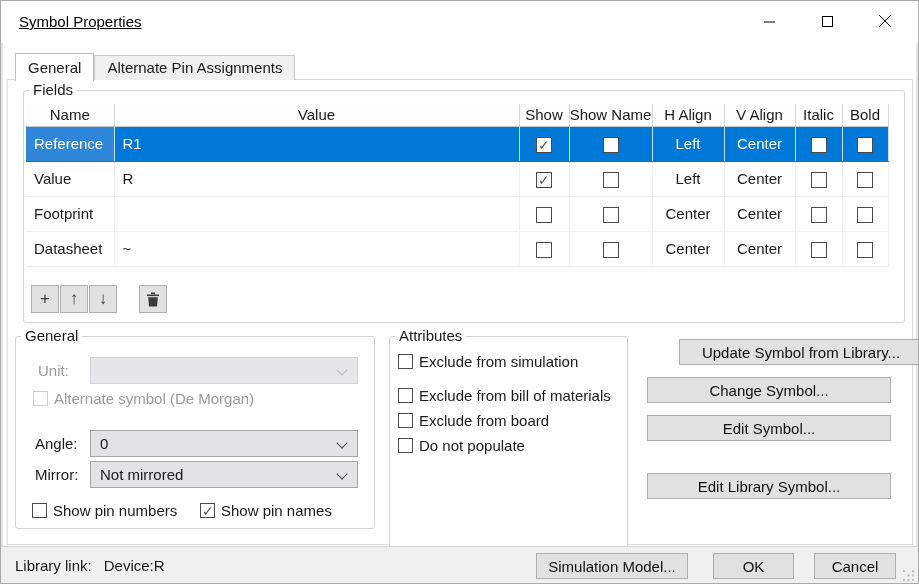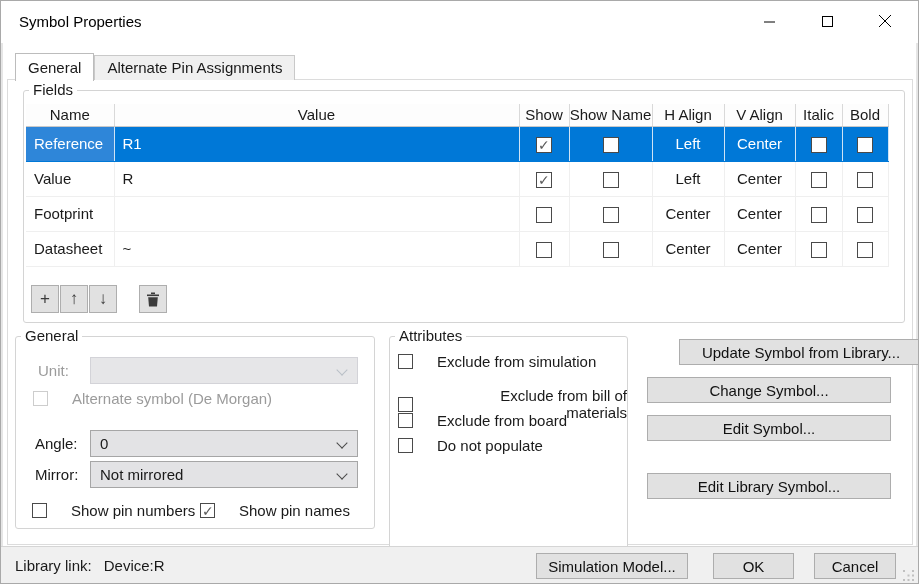--- a/index.html
+++ b/index.html
@@ -14,21 +14,21 @@
     position: relative;
     width: 919px; height: 584px;
     background: #fff;
     border: 1px solid #a9a9a9;
     box-shadow: inset 0 0 0 2px #e6e6e6;
     overflow: hidden;
   }
 
   
   .titlebar { position: absolute; left: 0; top: 0; width: 100%; height: 42px; background: #fff; }
-  .titlebar .title { position: absolute; left: 18px; top: 0; line-height: 42px; color: #000; }
+  .titlebar .title { position: absolute; left: 18px; top: 0; line-height: 42px; color: #000; text-decoration: underline; }
   .win-controls { position: absolute; right: 4px; top: 2px; display: flex; }
   .win-btn { width: 58px; height: 36px; display: flex; align-items: center; justify-content: center; background: transparent; border: 0; cursor: pointer; }
 
   
   .tabbar { position: absolute; left: 14px; top: 52px; display: flex; align-items: flex-end; z-index: 3; }
   .tab {
     padding: 4px 12px 6px 12px;
     border: 1px solid #c9c9c9;
     border-bottom: none;
     background: #f0f0f0;
@@ -74,21 +74,21 @@
   .cb {
     display: inline-block; width: 16px; height: 16px;
     background: #fff; border: 1px solid #4a4a4a; position: relative; vertical-align: middle;
     cursor: pointer;
   }
   .cb.checked::after {
     content: "✓"; position: absolute; left: 1px; top: -1px;
     font-size: 14px; line-height: 16px; color: #5a5a5a;
   }
   .cb.disabled { border-color: #cdcdcd; cursor: default; }
-  .cbrow { position: absolute; display: flex; align-items: center; gap: 24px; }
+  .cbrow { position: absolute; display: flex; align-items: center; gap: 6px; }
   .cbrow .cb { width: 15px; height: 15px; }
 
   
   .tbl-toolbar { position: absolute; left: 30px; top: 284px; display: flex; z-index: 2; }
   .tool-btn {
     width: 28px; height: 28px; margin-right: 1px;
     background: #e1e1e1; border: 1px solid #aeaeae;
     display: flex; align-items: center; justify-content: center;
     font-size: 17px; color: #3a3a3a; cursor: pointer;
   }

